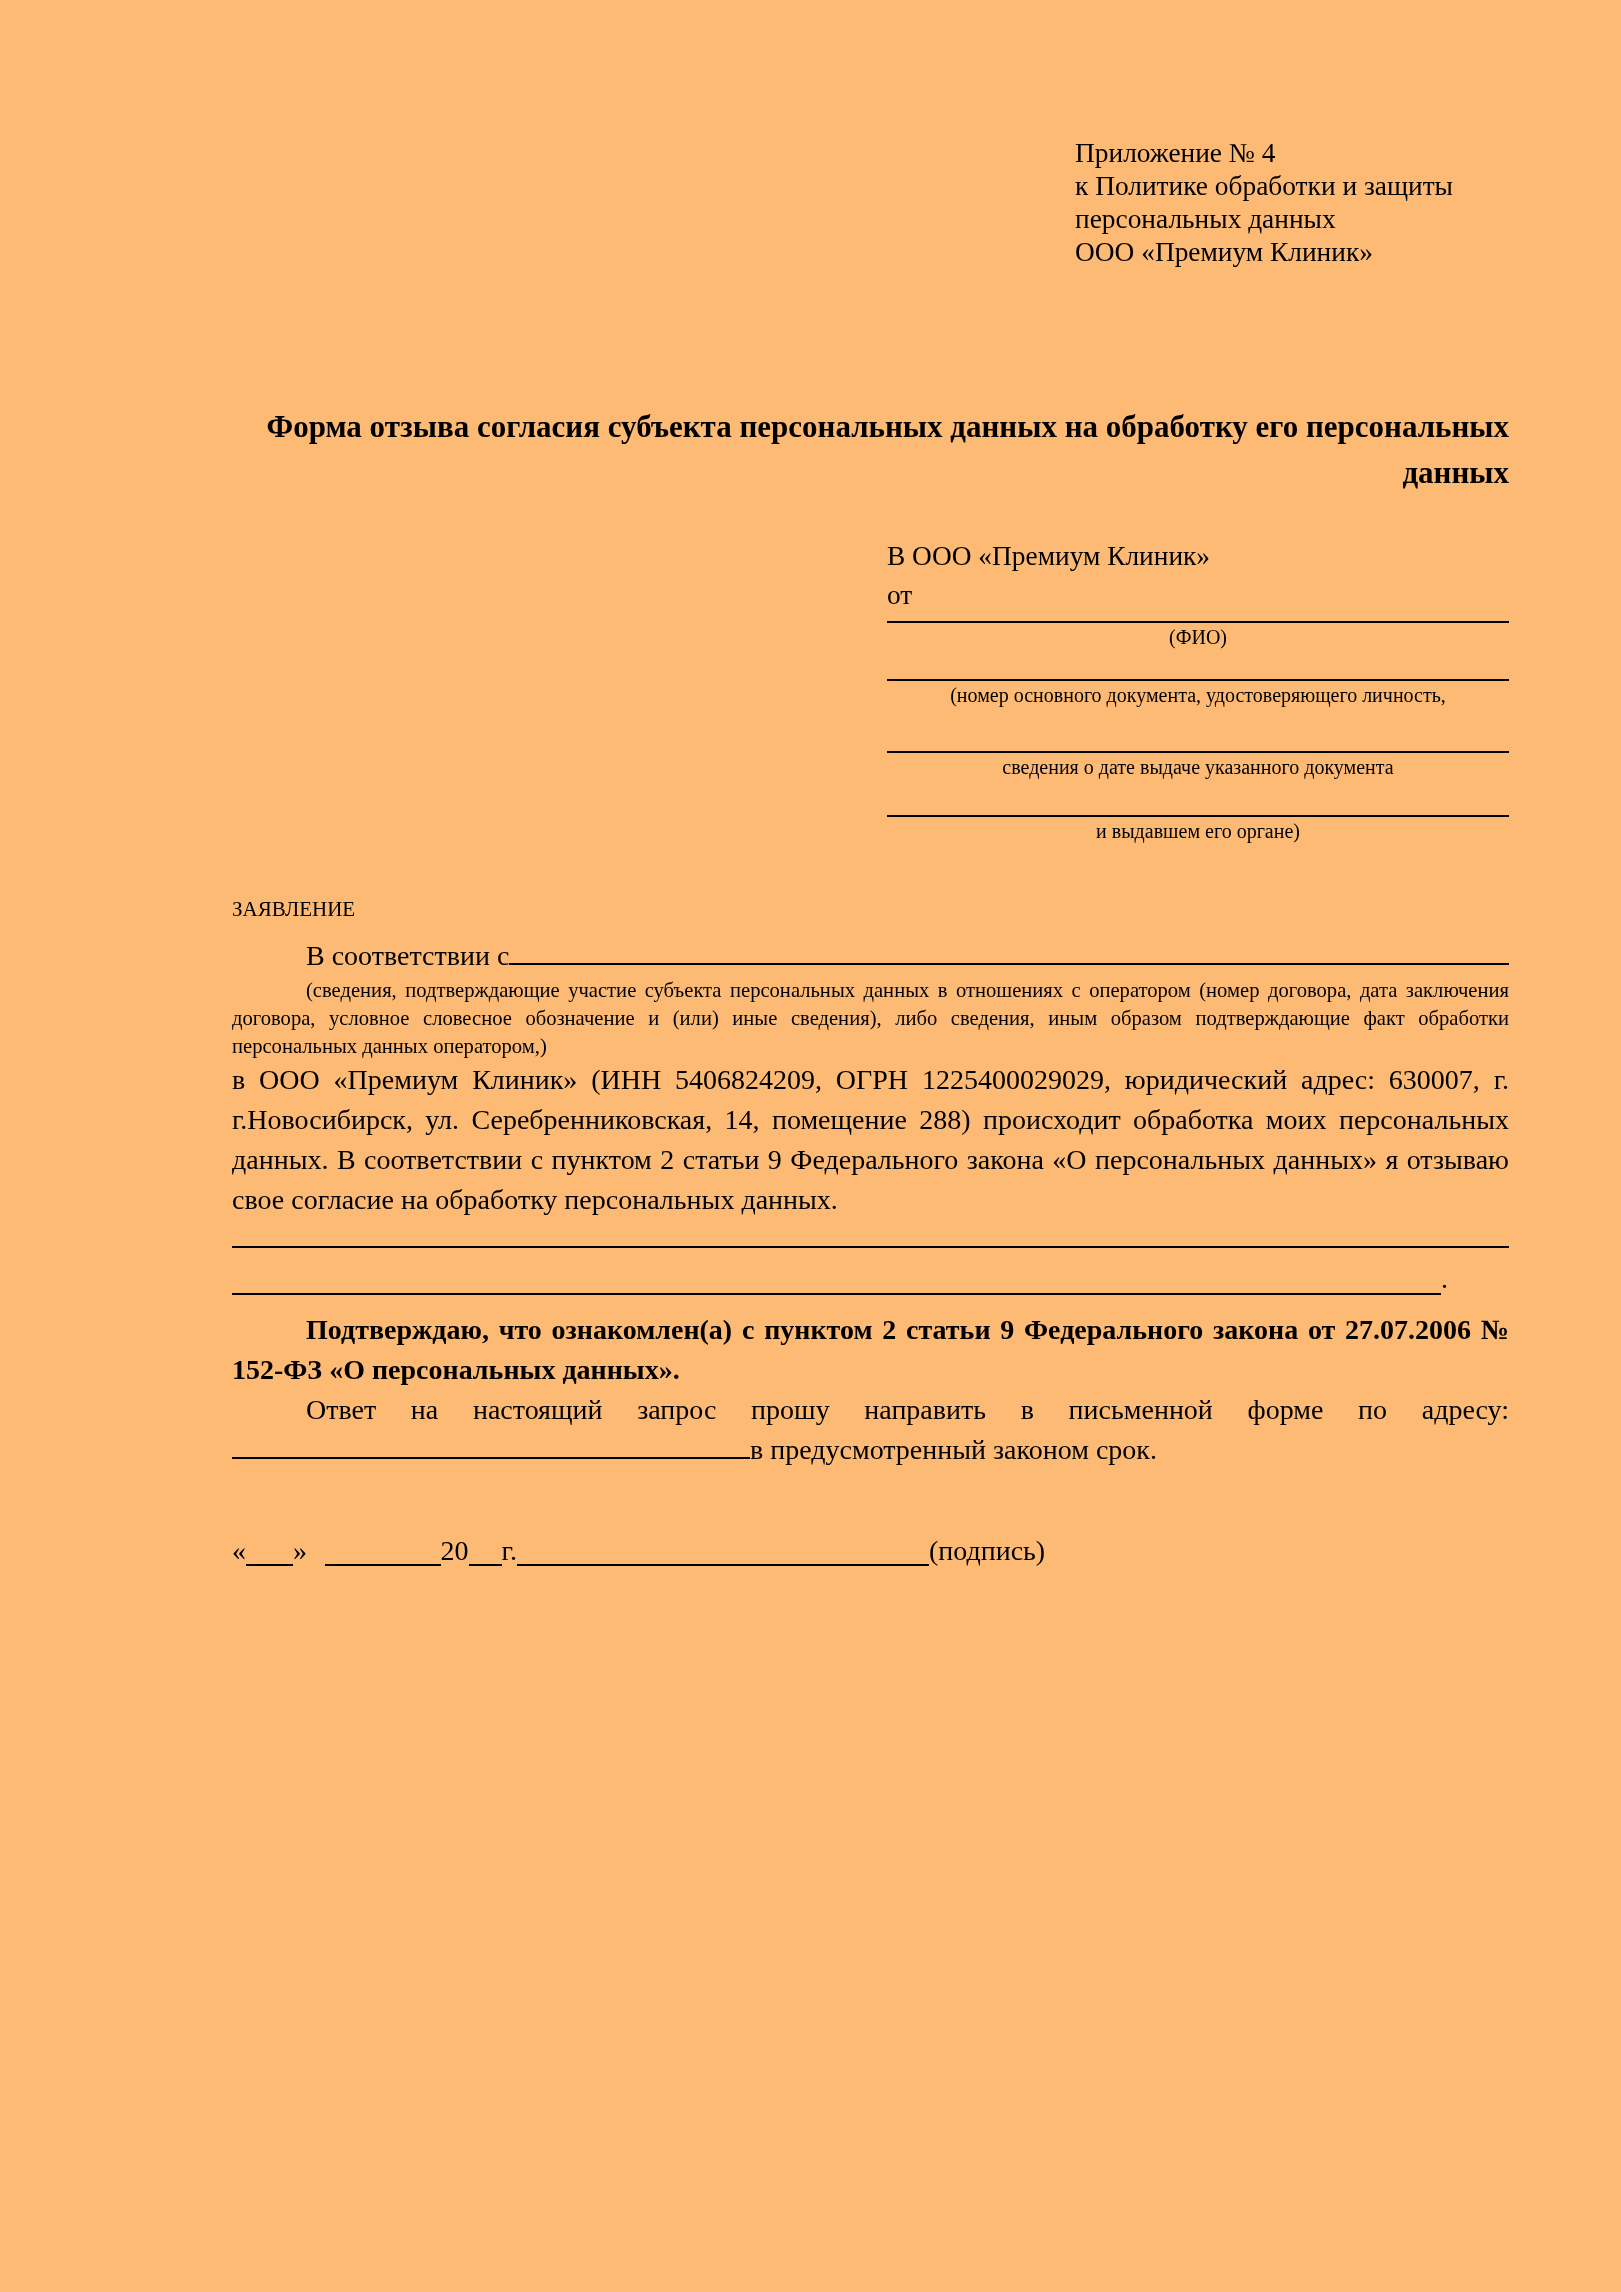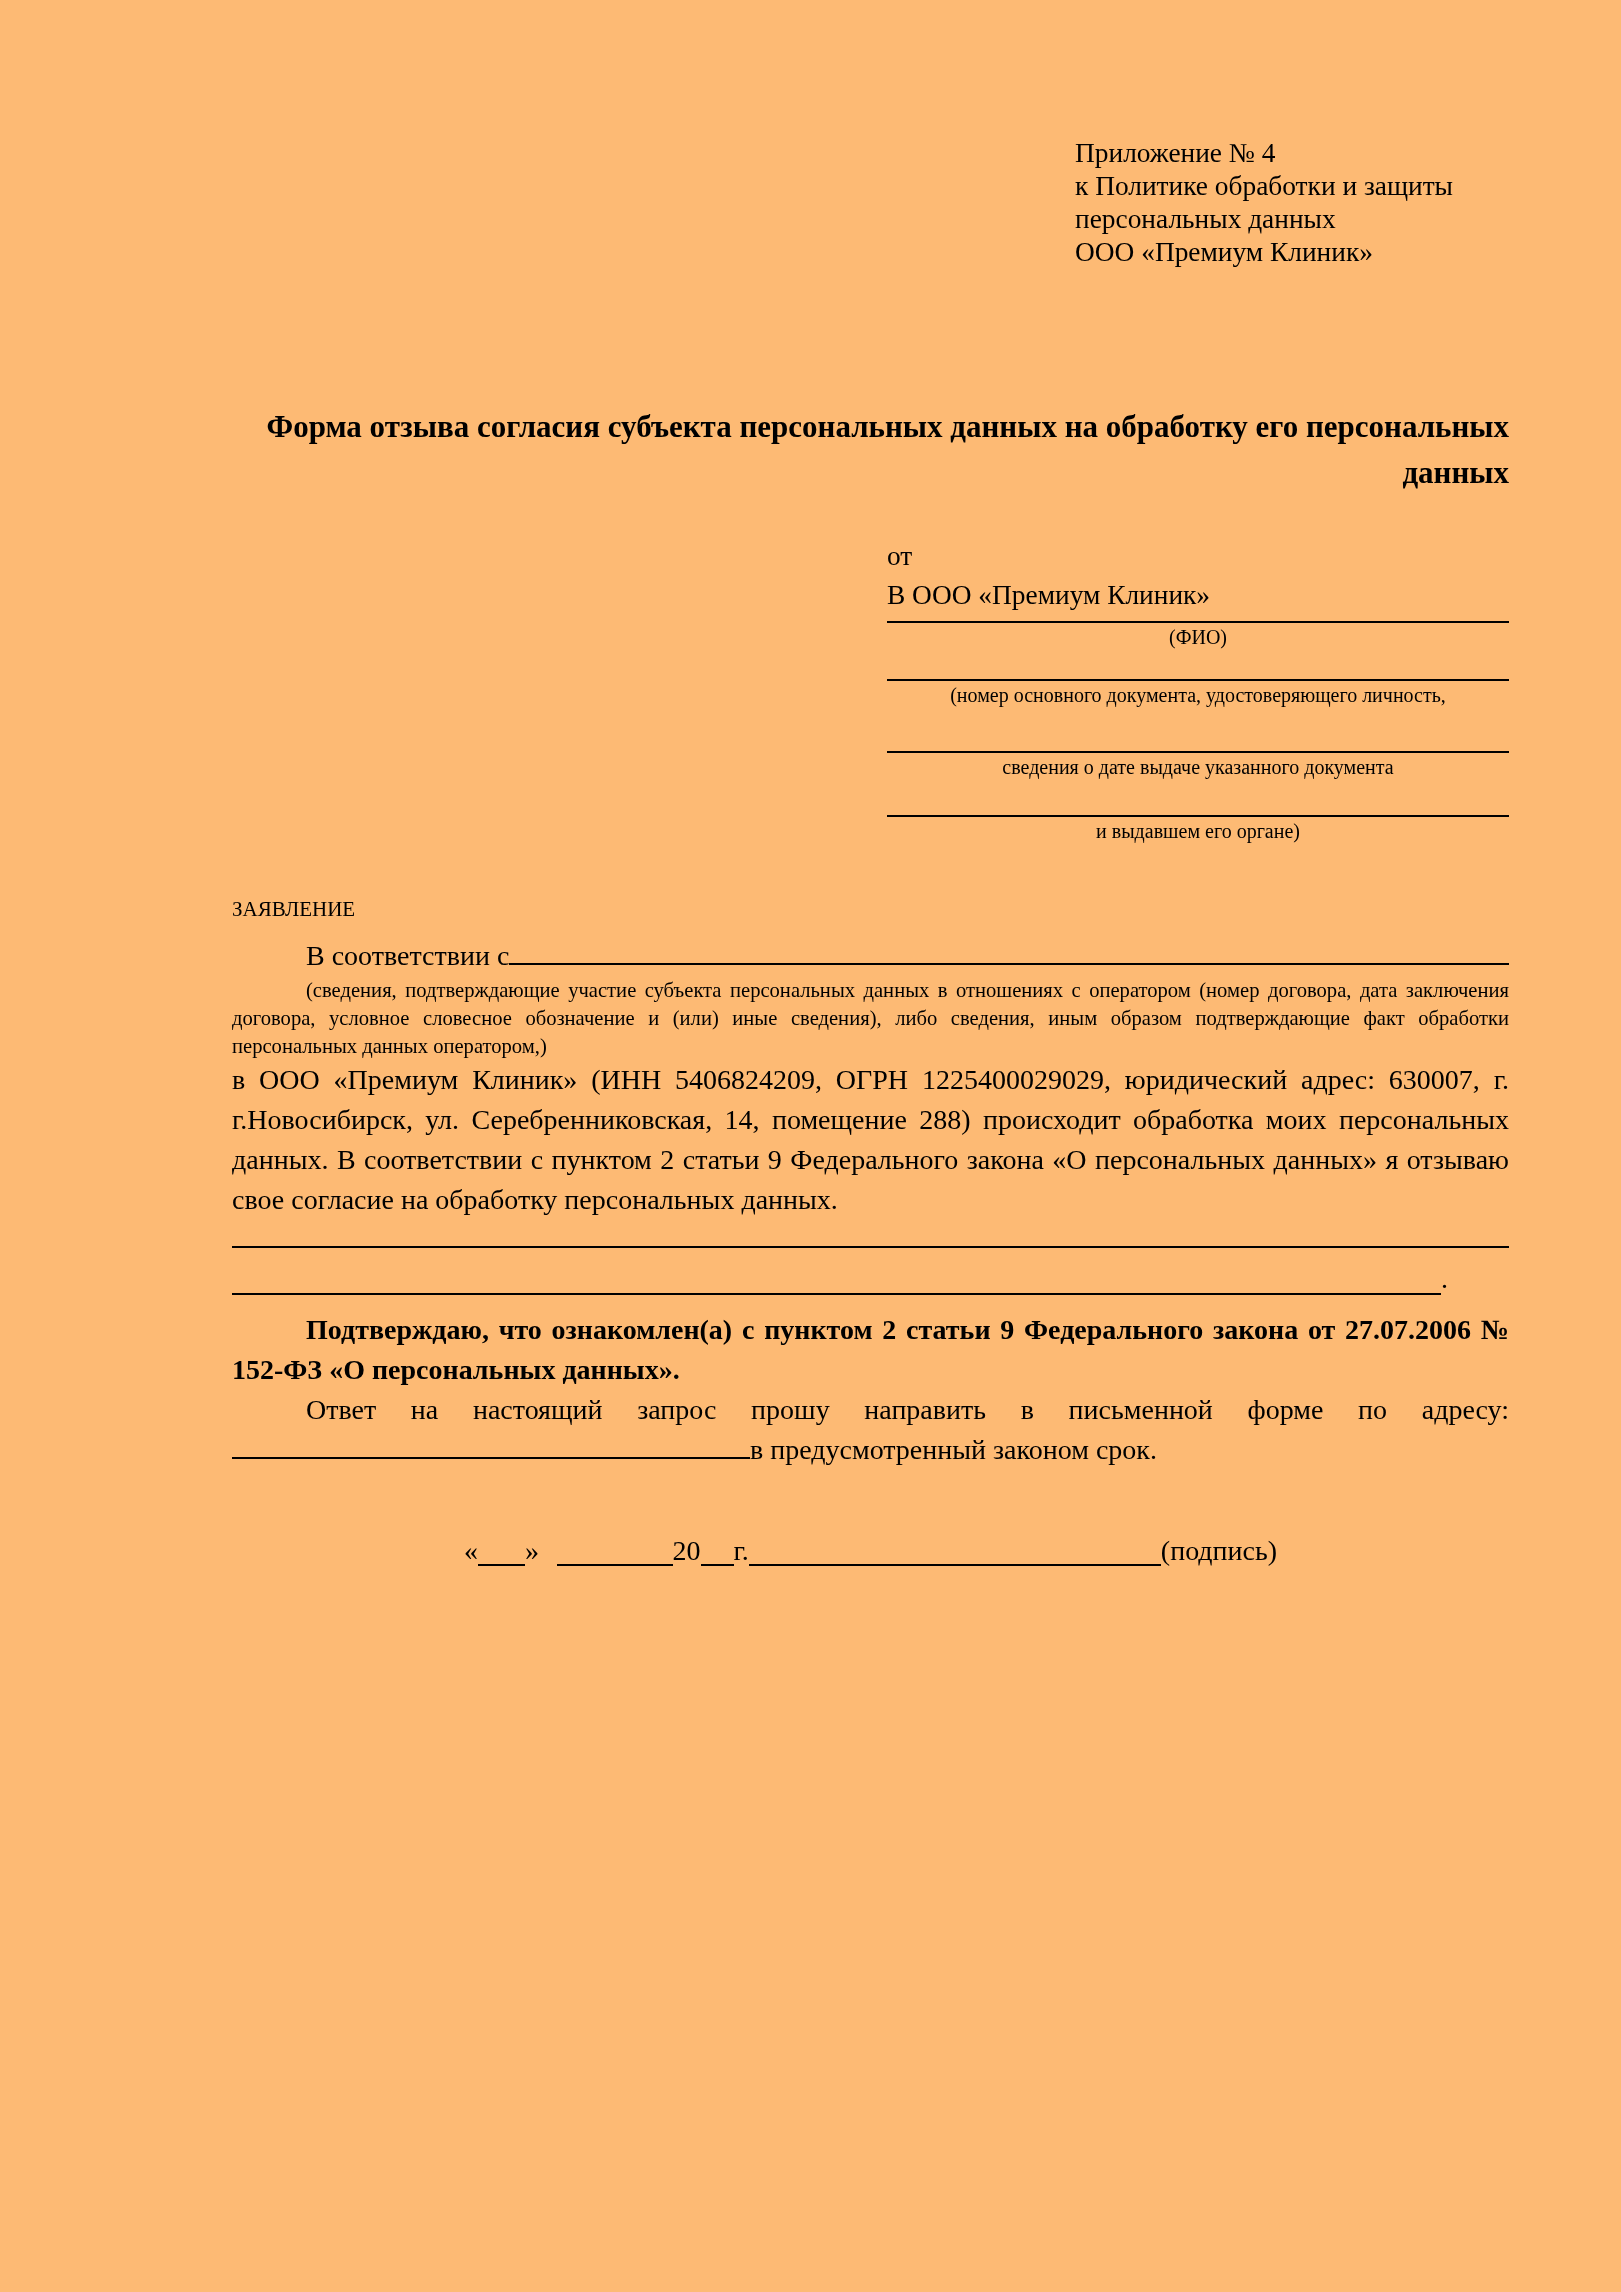--- a/index.html
+++ b/index.html
@@ -100,21 +100,21 @@
     flex: 0 0 auto;
     height: 2px;
     border-bottom: 2.9px solid #000;
     margin-bottom: -5.9px;
   }
 
   
   .footer-row {
     margin-top: 61px;
     display: flex;
-    justify-content: center;
+    justify-content: flex-start;
     align-items: baseline;
     font-size: 28px;
     line-height: 39px;
   }
   .blank {
     display: inline-block;
     height: 2px;
     border-bottom: 2.9px solid #000;
     vertical-align: -5.9px;
   }
@@ -133,22 +133,22 @@
     <div class="header-right">
       <div>Приложение № 4</div>
       <div>к Политике обработки и защиты</div>
       <div>персональных данных</div>
       <div>ООО «Премиум Клиник»</div>
     </div>
 
     <h1 class="title">Форма отзыва согласия субъекта персональных данных на обработку его персональных данных</h1>
 
     <div class="addressee">
+      <div class="addr-line">В ООО «Премиум Клиник»</div>
       <div class="addr-line">от</div>
-      <div class="addr-line">В ООО «Премиум Клиник»</div>
       <div class="fill-line fl-1"></div>
       <div class="caption">(ФИО)</div>
       <div class="fill-line fl-2"></div>
       <div class="caption">(номер основного документа, удостоверяющего личность,</div>
       <div class="fill-line fl-3"></div>
       <div class="caption">сведения о дате выдаче указанного документа</div>
       <div class="fill-line fl-4"></div>
       <div class="caption">и выдавшем его органе)</div>
     </div>
 

